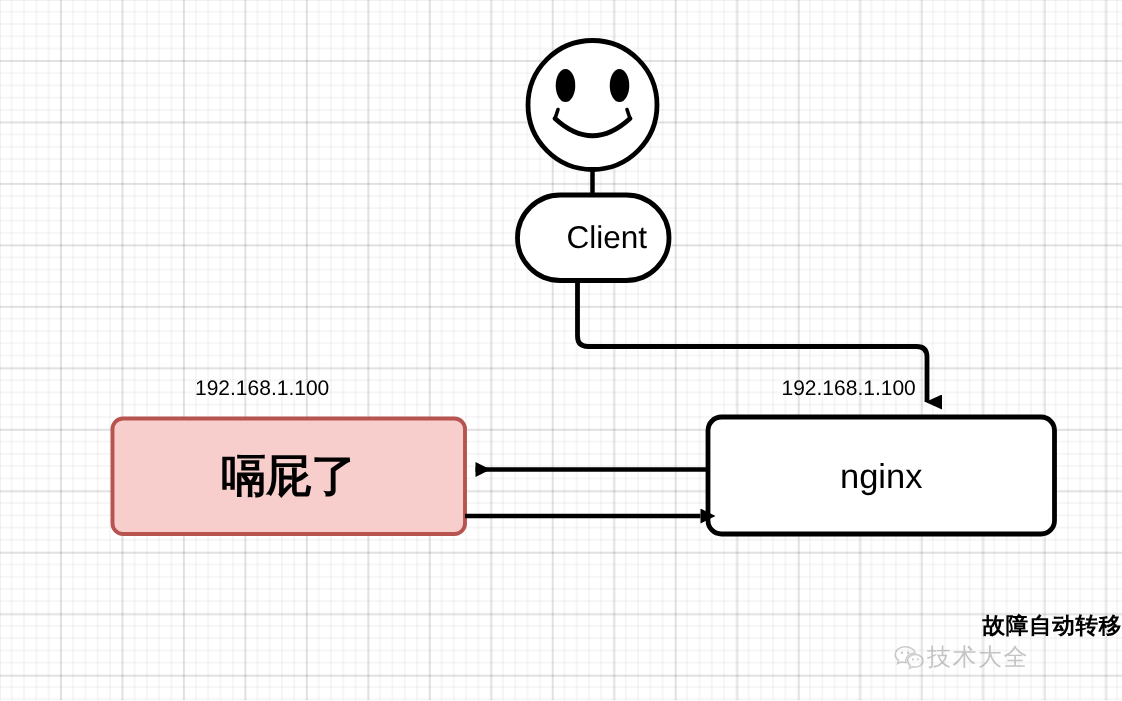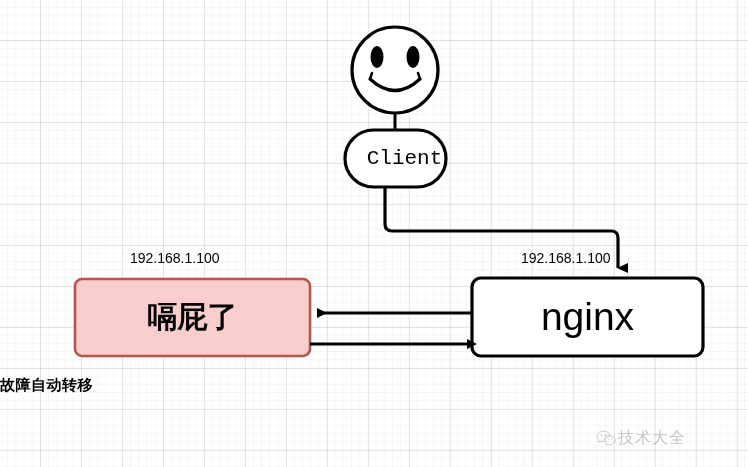--- a/index.html
+++ b/index.html
@@ -42,48 +42,47 @@
     align-items: center;
     justify-content: center;
     color: #000000;
     white-space: nowrap;
     pointer-events: none;
   }
   #client-label {
     left: 345px; top: 130px;
     width: 119px; height: 57px;
     font-size: 21px;
-    font-family: Liberation Mono, monospace;
   }
   #failed-label {
     left: 75px; top: 279px;
     width: 235px; height: 77px;
     font-size: 30px;
     font-weight: 600;
     border-radius: 22px;
   }
   #nginx-label {
     left: 472px; top: 278px;
     width: 231px; height: 78px;
-    font-size: 39px;
+    font-size: 23px;
   }
   .ip-label {
     position: absolute;
     font-size: 14px;
     color: #000000;
     white-space: nowrap;
     margin-left: 44px;
   }
   #ip-left { left: 86px; top: 250px; }
   #ip-right { left: 477px; top: 250px; }
   #caption {
     position: absolute;
-    left: 0; top: 376px;
+    left: 0; top: 408px;
     width: 748px;
-    text-align: left;
+    text-align: right;
     font-size: 15px;
     font-weight: 700;
     color: #000000;
     letter-spacing: 0.5px;
   }
   #watermark {
     position: absolute;
     left: 596px; top: 428px;
     display: flex;
     align-items: center;

